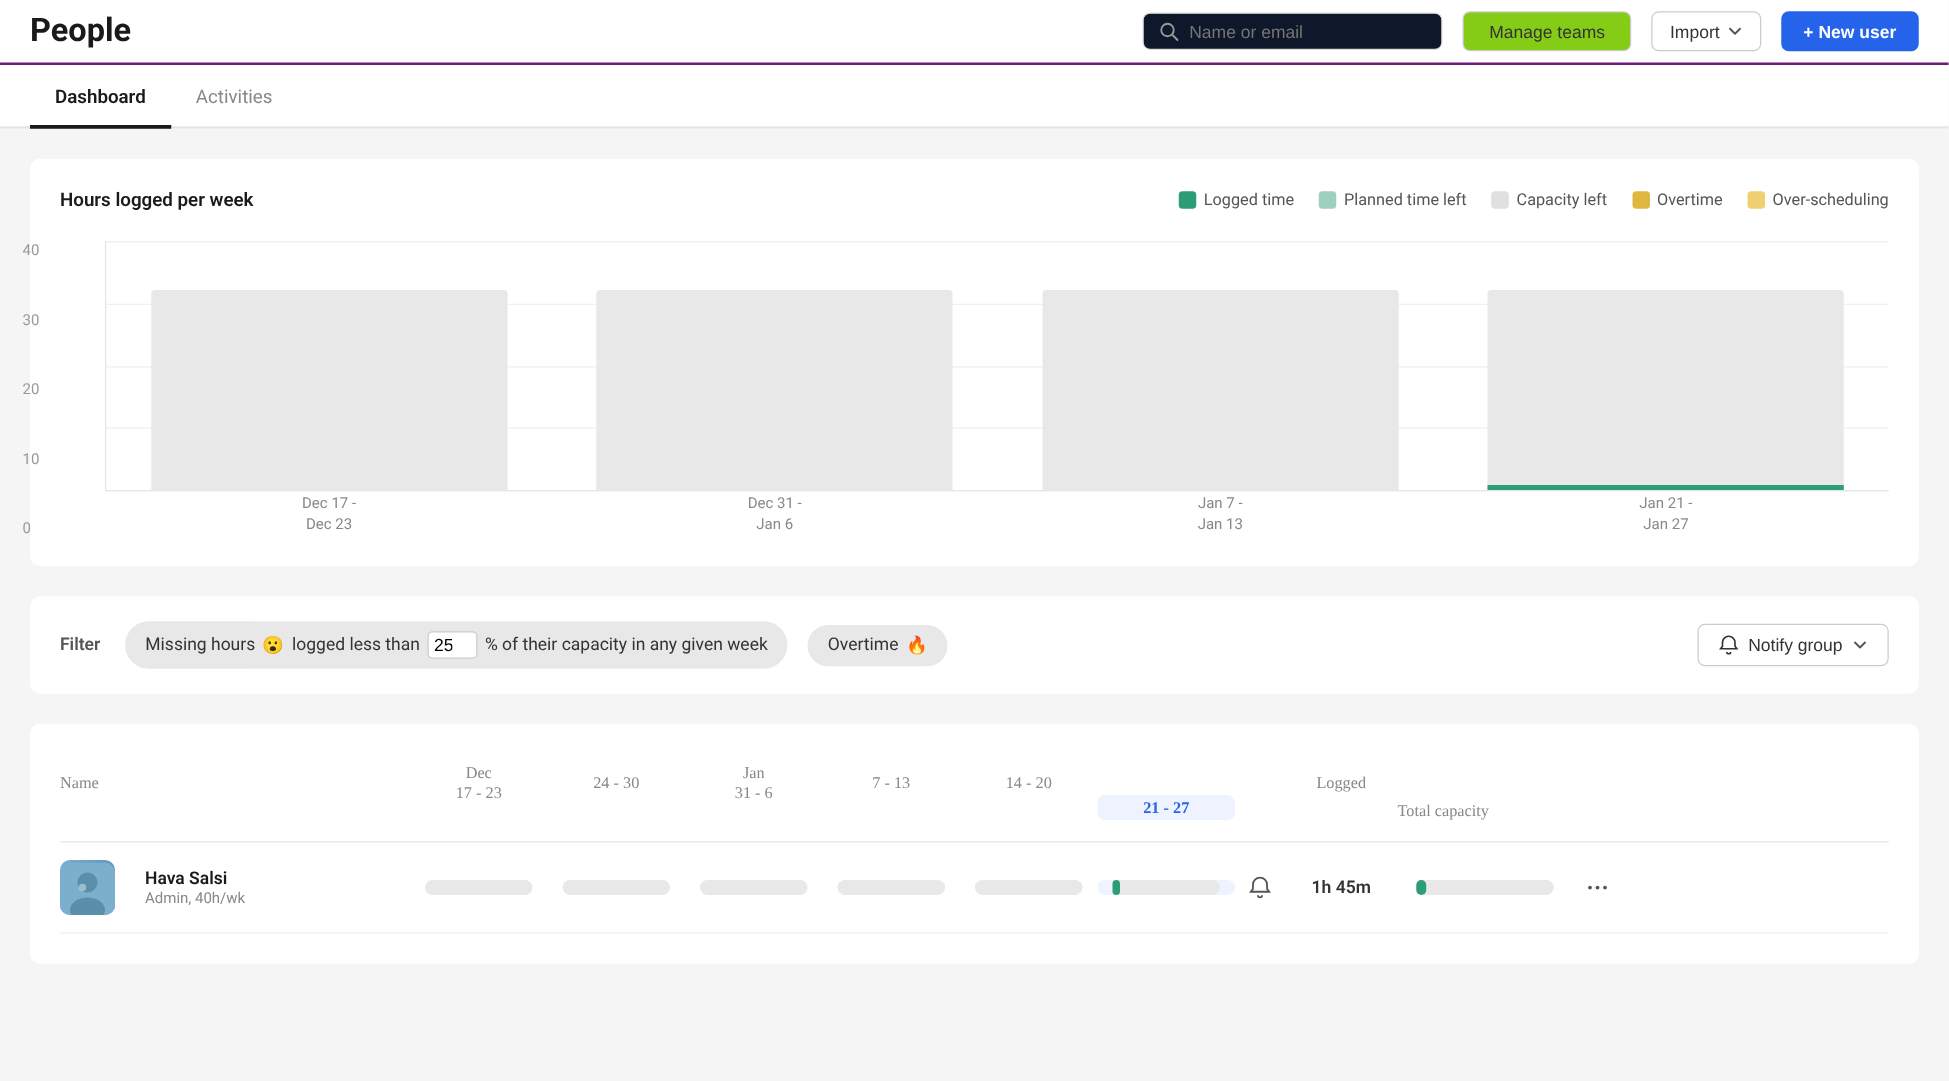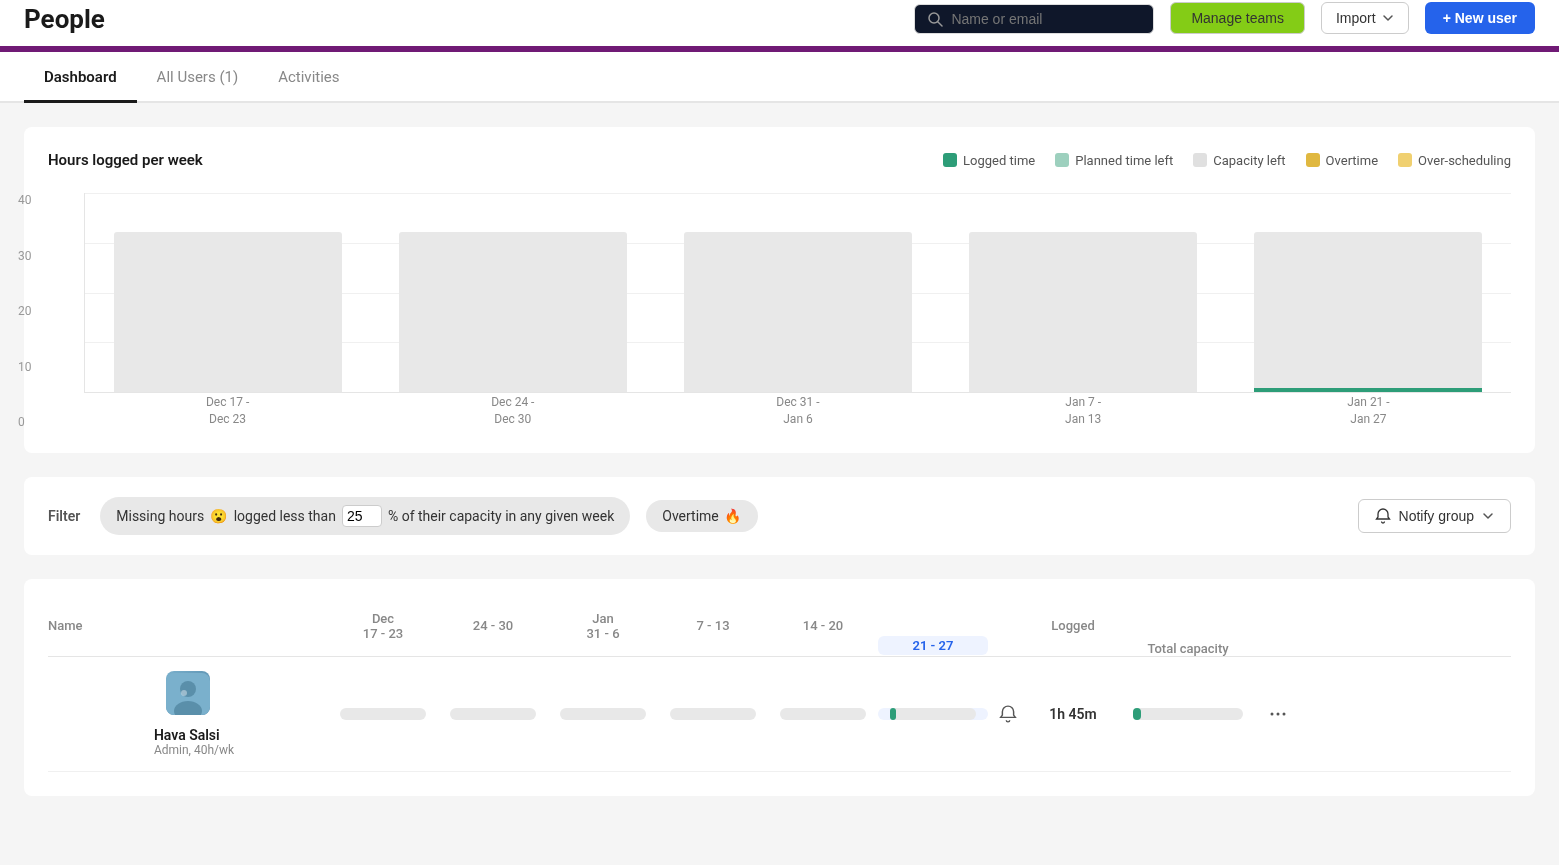--- a/index.html
+++ b/index.html
@@ -3,23 +3,23 @@
   <meta charset="utf-8">
   <style>
     * { box-sizing: border-box; margin: 0; padding: 0; }
     body { font-family: -apple-system, BlinkMacSystemFont, 'Segoe UI', Roboto, sans-serif; background: #f5f5f5; color: #333; font-size: 14px; }
 
     
     .header {
       background: #fff;
       padding: 12px 24px;
       display: flex;
-      align-items: flex-end;
+      align-items: center;
       gap: 16px;
-      border-bottom: 6px solid #701a75;
+      border-bottom: 2px solid #701a75;
       height: 52px;
     }
     .header-title {
       font-size: 26px;
       font-weight: 700;
       color: #1a1a1a;
       margin-right: auto;
     }
     .search-bar {
       display: flex;
@@ -282,25 +282,26 @@
 
     
     .table-section {
       background: #fff;
       border-radius: 8px;
       padding: 0 24px 24px;
     }
     .table-header {
       display: flex;
       align-items: center;
-      padding: 16px 0 0;
+      padding: 16px 0 16px;
       border-bottom: 1px solid #e5e5e5;
       font-size: 13px;
       color: #888;
       font-weight: 500;
+      font-family: Liberation Serif, serif;
     }
     .col-name { flex: 0 0 280px; }
     .col-week { flex: 0 0 110px; text-align: center; font-size: 13px; }
     .col-week.current { color: #2563eb; font-weight: 600; background: #eef3ff; border-radius: 6px; padding: 2px 6px; margin-top: 40px; }
     .col-bell { flex: 0 0 40px; }
     .col-logged { flex: 0 0 90px; text-align: center; }
     .col-capacity { flex: 0 0 140px; text-align: center; }
     .col-actions { flex: 0 0 40px; }
 
     .user-row {
@@ -389,21 +390,20 @@
     <svg width="12" height="12" viewBox="0 0 12 12">
         <path d="M2 4l4 4 4-4" stroke="#555" stroke-width="1.5" fill="none" stroke-linecap="round" stroke-linejoin="round"></path>
       </svg>
   </button>
 
   <button class="btn-new-user">+ New user</button>
 </div>
 
 <div class="tabs">
   <div class="tab active">Dashboard</div>
-  <div class="tab">All Users (1)</div>
   <div class="tab">Activities</div>
 </div>
 
 <div class="content">
 
   <div class="chart-section">
     <div class="chart-header">
       <span class="chart-title">Hours logged per week</span>
       <div class="legend">
         <div class="legend-item">
@@ -442,24 +442,20 @@
         <div class="grid-line"></div>
         <div class="grid-line"></div>
         <div class="grid-line"></div>
         <div class="grid-line"></div>
       </div>
       <div class="bar-chart" id="bar-chart">
 
       <div class="bar-group">
             <div class="bar-bg" style="position: relative;"></div>
             <div class="bar-x-label">Dec 17 -<br>Dec 23</div>
-          </div>
-          <div class="bar-group">
-            <div class="bar-bg" style="position: relative;"></div>
-            <div class="bar-x-label">Dec 24 -<br>Dec 30</div>
           </div>
           <div class="bar-group">
             <div class="bar-bg" style="position: relative;"></div>
             <div class="bar-x-label">Dec 31 -<br>Jan 6</div>
           </div>
           <div class="bar-group">
             <div class="bar-bg" style="position: relative;"></div>
             <div class="bar-x-label">Jan 7 -<br>Jan 13</div>
           </div>
           <div class="bar-group last-week">
@@ -512,26 +508,26 @@
       </div>
       <div class="col-week" style="text-align:center;">
         <div>Jan</div>
         <div>31 - 6</div>
       </div>
       <div class="col-week" style="text-align:center;">7 - 13</div>
       <div class="col-week" style="text-align:center;">14 - 20</div>
       <div class="col-week current" style="text-align:center;">21 - 27</div>
       <div class="col-bell"></div>
       <div class="col-logged" style="text-align:center;">Logged</div>
-      <div class="col-capacity" style="text-align:center;margin-top:46px;">Total capacity</div>
+      <div class="col-capacity" style="text-align:left;margin-top:46px;">Total capacity</div>
       <div class="col-actions"></div>
     </div>
 
     <div class="user-row">
-      <div class="col-name" style="display:flex;align-items:center;gap:12px;flex-direction:column;">
+      <div class="col-name" style="display:flex;align-items:center;gap:12px;">
         <div class="avatar-placeholder">
           <svg width="44" height="44" viewBox="0 0 44 44">
             <rect width="44" height="44" rx="8" fill="#7ab0cc"></rect>
             <circle cx="22" cy="16" r="8" fill="#5a8faa"></circle>
             <ellipse cx="22" cy="38" rx="14" ry="10" fill="#5a8faa"></ellipse>
 
             <circle cx="18" cy="20" r="3" fill="#dde8ef" opacity="0.5"></circle>
           </svg>
         </div>
         <div class="user-info">

